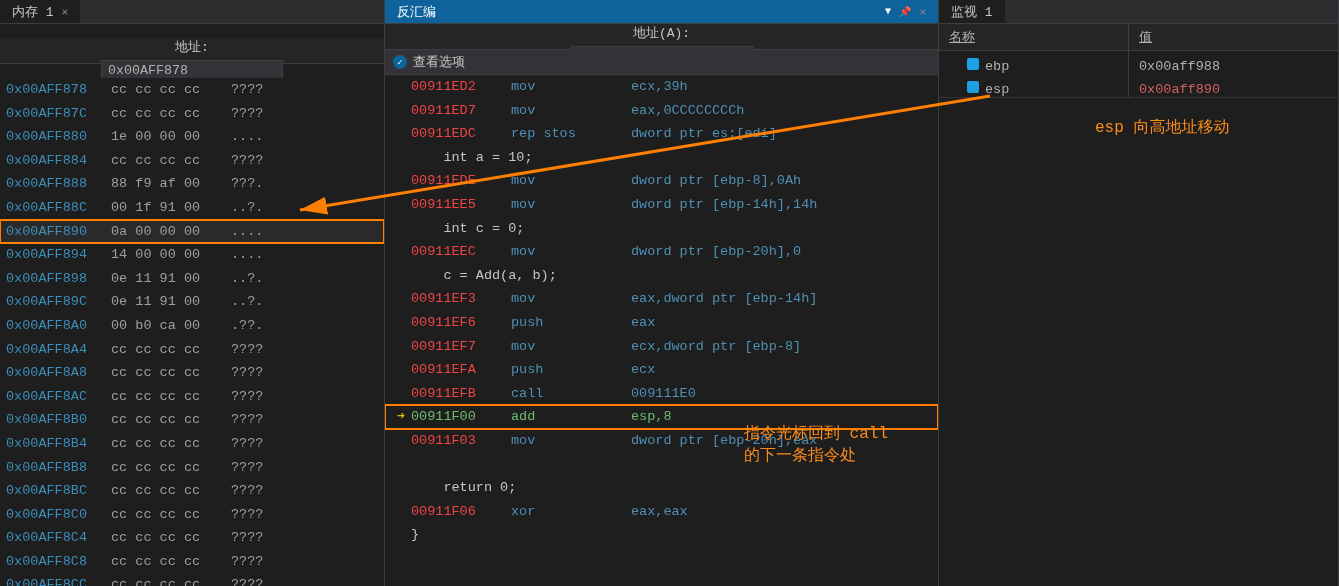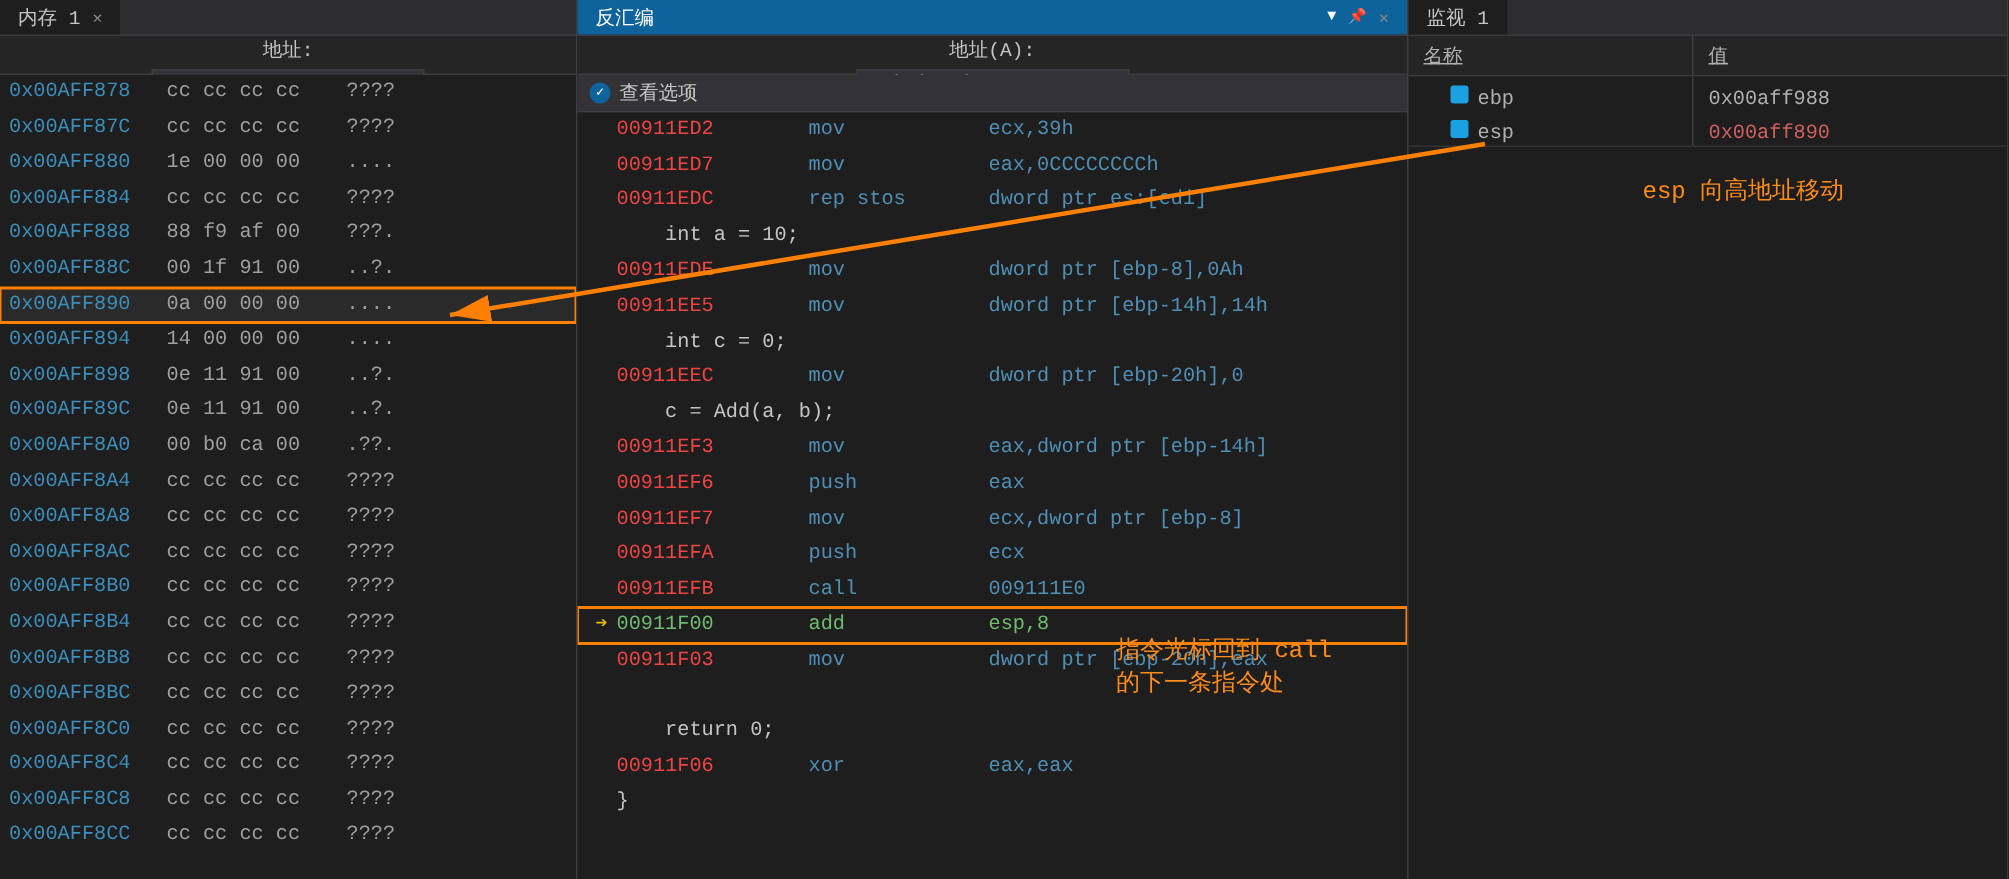--- a/index.html
+++ b/index.html
@@ -7,21 +7,21 @@
   background:#1e1e1e;
   font-family:Consolas,"Courier New",monospace;
   font-size:13px;
   color:#b0b0b0;
   width:1339px;
   height:586px;
   overflow:hidden;
   display:flex;
 }
 .panel { display:flex; flex-direction:column; border-right:1px solid #3e3e42; }
-.panel-memory { width:385px; }
+.panel-memory { width:385px;gap:14px; }
 .panel-disasm { flex:1; position:relative; }
 .panel-watch  { width:400px; }
 
 .tab-bar {
   height:24px;
   background:#2d2d30;
   display:flex;
   align-items:center;
   border-bottom:1px solid #3e3e42;
 }
@@ -78,21 +78,21 @@
   color:#c5c5c5;
   padding:3px 8px;
   border-bottom:1px solid #3e3e42;
   display:flex;
   align-items:center;
   gap:6px;
 }
 .chk-circle { width:14px;height:14px;border-radius:50%;background:#0e639c;display:inline-flex;align-items:center;justify-content:center;color:#fff;font-size:9px;}
 .asm-addr { color:#ef4444; display:inline-block; width:100px;}
 .asm-src  { color:#c5c5c5; }
-.asm-mn   { color:#4f8fb5; display:inline-block; width:120px;margin-left:28px;}
+.asm-mn   { color:#4f8fb5; display:inline-block; width:120px;}
 .asm-ops  { color:#4f8fb5; }
 .asm-row.current .asm-addr,
 .asm-row.current .asm-mn,
 .asm-row.current .asm-ops { color:#6fbb6f; }
 .asm-gutter { width:20px; display:inline-block; text-align:center;}
 .asm-arrow { color:#e0c000; }
 .asm-row.boxed { outline:2px solid #ff7f00; outline-offset:-1px;}
 
 .watch-head {
   display:flex;

